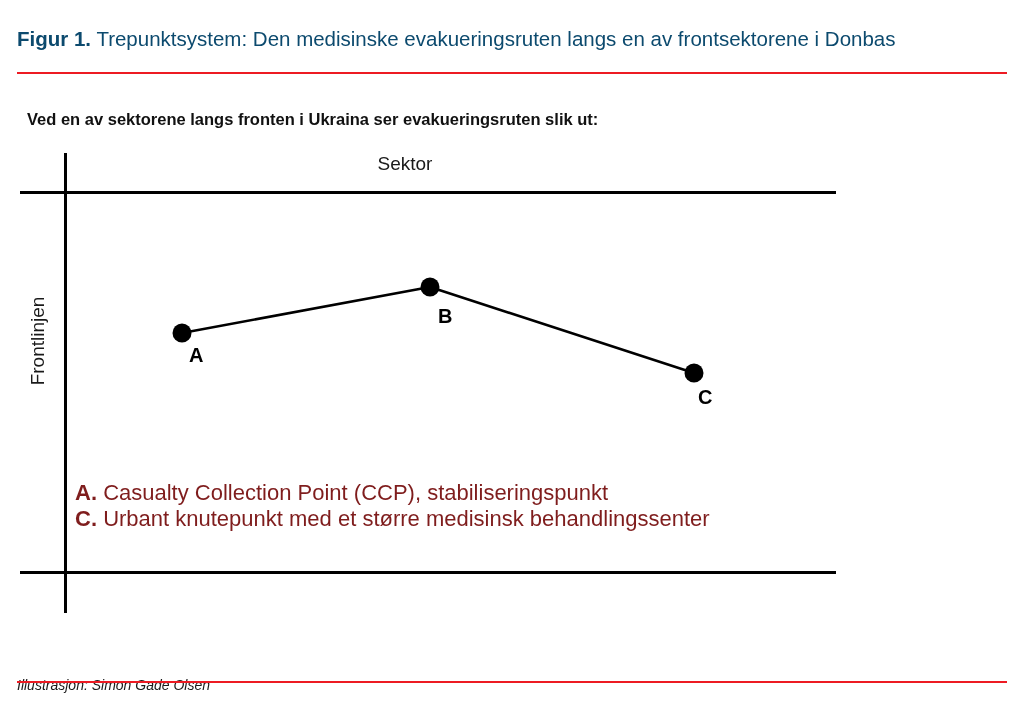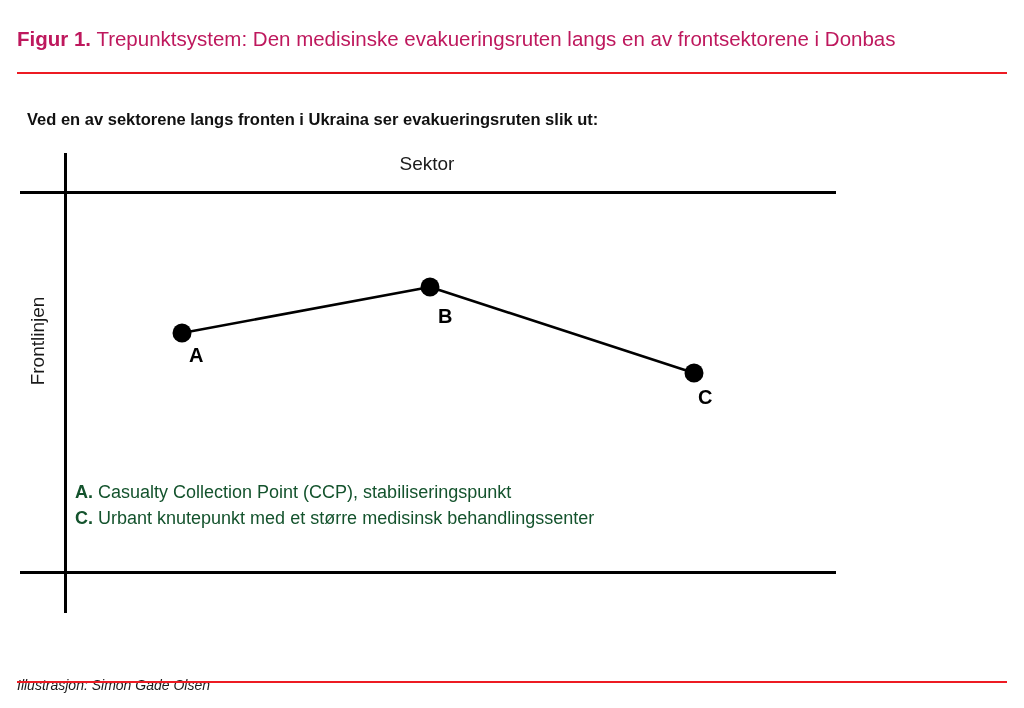--- a/index.html
+++ b/index.html
@@ -18,21 +18,21 @@
 
   
   #figure-title {
     position: absolute;
     left: 17px;
     top: 26px;
     width: 995px;
     font-size: 20.5px;
     line-height: 26px;
     white-space: nowrap;
-    color: #be185d;
+    color: #0c4a6e;
   }
   #figure-title .label {
     font-weight: bold;
   }
   #figure-title .desc {
     font-weight: normal;
   }
 
   .rule-red {
     position: absolute;
@@ -71,21 +71,20 @@
   }
 
   .axis-title-x {
     position: absolute;
     left: 65px;
     top: 13px;
     width: 680px;
     text-align: center;
     font-size: 19px;
     color: #1a1a1a;
-    padding-left: 22px;
   }
 
   .axis-title-y {
     position: absolute;
     left: -42px;
     top: 190px;
     width: 160px;
     text-align: center;
     font-size: 19px;
     color: #1a1a1a;
@@ -102,24 +101,24 @@
   }
 
   
   #legend {
     position: absolute;
     left: 75px;
     top: 340px;
     width: 760px;
   }
   .legend-row {
-    font-size: 18px;
+    font-size: 22px;
     line-height: 25.5px;
     white-space: nowrap;
-    color: #14532d;
+    color: #7f1d1d;
   }
   .legend-key {
     font-weight: bold;
   }
   .legend-text {
     font-weight: normal;
   }
 
   
   #credit {

